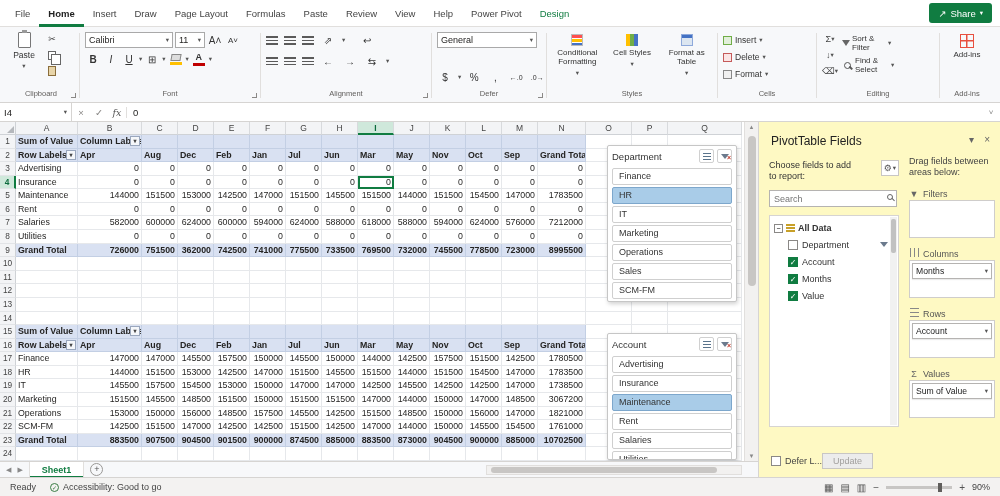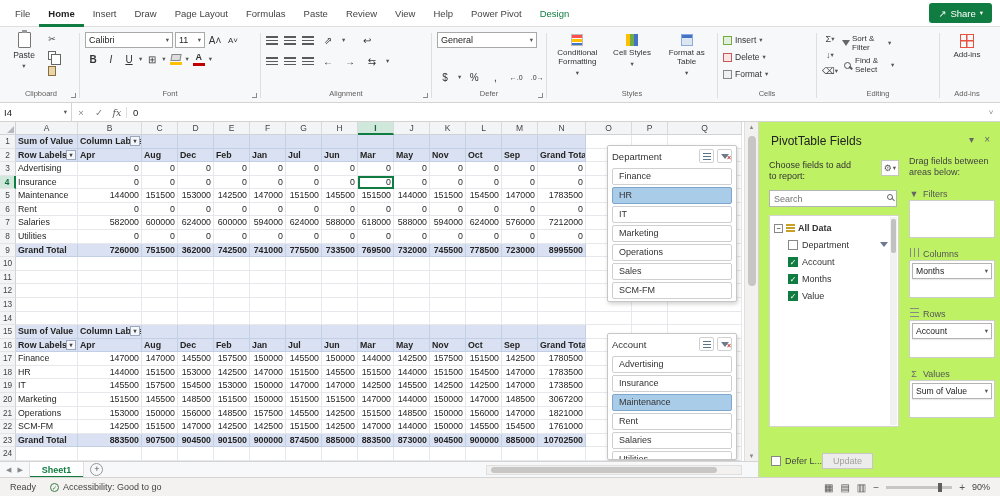--- a/index.html
+++ b/index.html
@@ -92,21 +92,21 @@
 .sl-item{height:17px;line-height:15px;border:1px solid #cfcfcf;border-radius:2px;margin-bottom:2px;font-size:9px;padding-left:6px;background:#fff;color:#333;white-space:nowrap;overflow:hidden}
 .sl-item.on{background:#A9CCE8;border-color:#7da7cc}
 
 
 #vscroll{top:122px;left:744px;width:14px;height:339px;background:#f2f1f0;border-left:1px solid #e1dfdd;display:flex;flex-direction:column;align-items:center}
 .sb-arrow{font-size:6px;color:#888;height:10px;line-height:10px}
 #vthumb{width:8px;height:150px;background:#c8c6c4;border-radius:4px;margin-top:4px}
 #vspacer{flex:1}
 
 
-#pane{top:122px;left:758px;width:242px;height:355px;background:#bef264;border-left:1px solid #d6d4d2;font-size:9px;color:#333}
+#pane{top:122px;left:758px;width:242px;height:355px;background:#fef9c3;border-left:1px solid #d6d4d2;font-size:9px;color:#333}
 #pane-title{position:absolute;left:12px;top:12px;font-size:12px;color:#222}
 .pane-ico{position:absolute;top:12px;color:#666;font-size:10px}
 #pane-left{position:absolute;left:10px;top:34px;width:130px}
 .ptabs{display:flex;gap:12px;height:18px;align-items:center}
 .ptab{font-size:9.5px;color:#555;padding-bottom:2px}
 .ptab.on{color:#107C41;font-weight:bold;box-shadow:inset 0 -2px 0 #107C41}
 .choose-row{display:flex;margin-top:4px;align-items:flex-start;justify-content:space-between}
 .choose-txt{width:92px;line-height:11px}
 .gear-btn{border:1px solid #c8c6c4;background:#fff;height:16px;display:flex;align-items:center;padding:0 2px;gap:1px;font-size:9px;color:#555}
 .search-wrap{position:relative;margin-top:8px}

